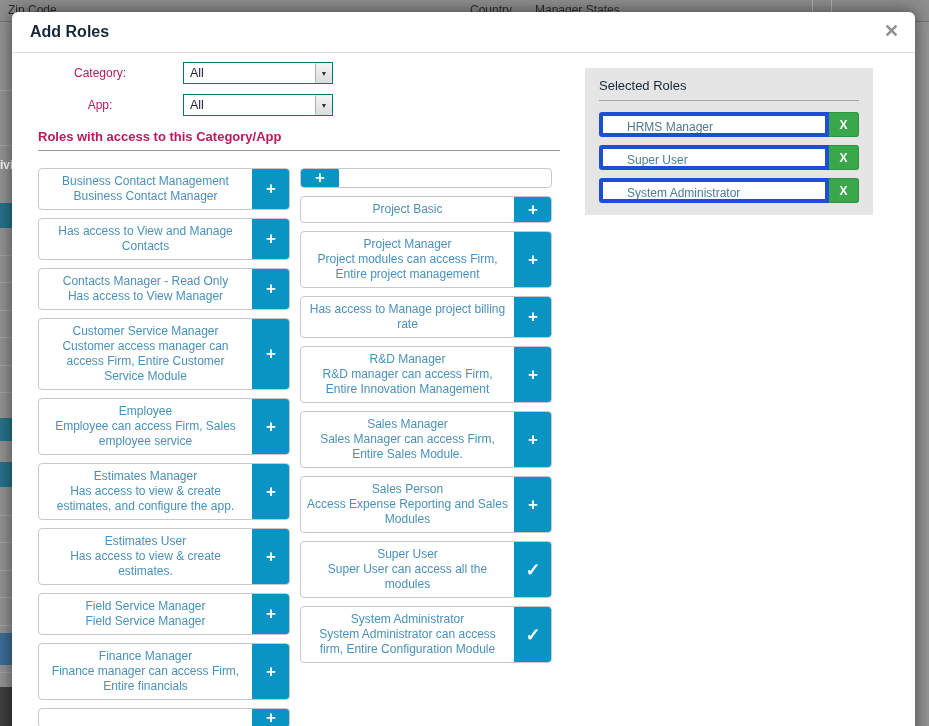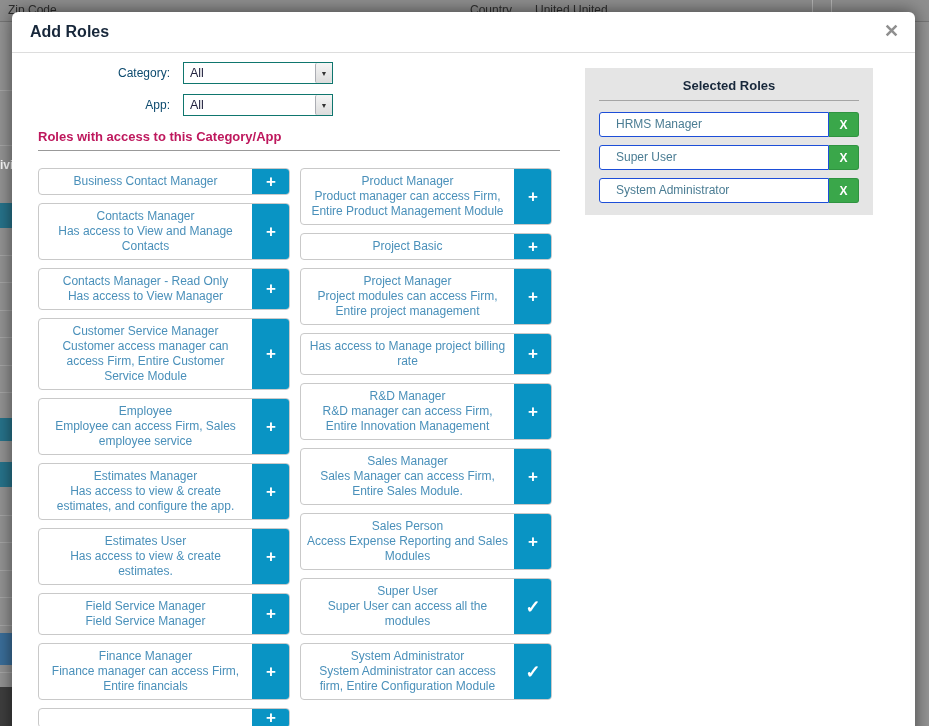--- a/index.html
+++ b/index.html
@@ -44,21 +44,21 @@
     background:none; border:none; cursor:pointer; line-height:1;
   }
   .modal-divider {
     position:absolute; left:0; right:0; top:40px;
     border-top:1px solid #ddd;
   }
 
   
   .form-area { position:absolute; left:18px; top:50px; }
   .form-row { display:flex; align-items:center; margin-bottom:10px; height:22px; }
-  .form-label { width:140px; text-align:right; margin-right:13px; font-size:12px; color:#0c4a6e; }
+  .form-label { width:140px; text-align:center; margin-right:13px; font-size:12px; color:#be185d; }
   .select {
     width:150px; height:22px; background:#fff;
     border:1px solid #0f766e; display:flex; align-items:stretch; cursor:pointer;
   }
   .select-val { flex:1; font-size:12.5px; color:#23233f; padding:3px 6px; overflow:hidden; }
   .select-arrow {
     width:17px; display:flex; align-items:center; justify-content:center;
     font-size:7px; color:#333;
     background:linear-gradient(#f5f5f5,#dcdcdc);
     border-left:1px solid #abadb3; border-radius:2px;
@@ -93,43 +93,43 @@
     display:flex; align-items:center; justify-content:center;
     border-radius:0 3px 3px 0;
   }
   .card-btn.selected { font-size:18px; }
 
   
   .selected-panel {
     position:absolute; left:573px; top:56px; width:288px;
     background:#e5e5e5; padding:10px 14px 12px 14px;
   }
-  .selected-title { font-size:13px; font-weight:bold; color:#17273a;text-align:center; }
+  .selected-title { font-size:13px; font-weight:normal; color:#17273a; }
   .selected-divider { border-top:1px solid #a5a5a5; margin:7px 0 11px 0; }
   .chips { display:flex; flex-direction:column; gap:8px; }
   .chip { display:flex; height:25px; }
   .chip-text {
-    flex:1; background:#fff; border:1px solid #1d4ed8;
+    flex:1; background:#fff; border:4px solid #1d4ed8;
     border-radius:3px 0 0 3px; font-size:12px; color:#4a7c93;
-    padding:4px 16px; overflow:hidden; white-space:nowrap;
+    padding:4px 24px; overflow:hidden; white-space:nowrap;
   }
   .chip-x {
     flex:0 0 30px; background:#3aa74a; border:1px solid #2f9340;
     border-left:none; border-radius:0 3px 3px 0;
     color:#fff; font-size:12px; font-weight:bold; cursor:pointer;
     display:flex; align-items:center; justify-content:center;
   }
 </style>
 </head>
 <body>
 
 <div class="bg-topstrip">
   <span style="left:8px">Zip Code</span>
   <span style="left:470px">Country</span>
-  <span style="left:535px">United United</span>
+  <span style="left:535px">Manager States</span>
   <i class="bg-vline" style="left:812px"></i>
   <i class="bg-vline" style="left:831px"></i>
 </div>
 
 <div>
   <div class="sliver sliver-line" style="top:90px"></div>
   <div class="sliver sliver-line" style="top:145px"></div>
   <div class="sliver-text">ivi</div>
   <div class="sliver sliver-teal" style="top:203px;height:25px"></div>
   <div class="sliver sliver-line" style="top:255px"></div>
@@ -172,27 +172,27 @@
     </div>
   </div>
 
   <div class="roles-heading">Roles with access to this Category/App</div>
   <div class="roles-divider"></div>
 
   <div class="cards">
     <div class="col" id="left-col">
         <div class="card">
     <div class="card-text">
+      <div>Business Contact Management</div>
       <div>Business Contact Manager</div>
     </div>
     <button class="card-btn">+</button>
   </div>
         <div class="card">
     <div class="card-text">
-      <div>Contacts Manager</div>
       <div>Has access to View and Manage Contacts</div>
     </div>
     <button class="card-btn">+</button>
   </div>
         <div class="card">
     <div class="card-text">
       <div>Contacts Manager - Read Only</div>
       <div>Has access to View Manager</div>
     </div>
     <button class="card-btn">+</button>
@@ -242,24 +242,20 @@
         <div class="card">
     <div class="card-text">
       
       
     </div>
     <button class="card-btn">+</button>
   </div>
       </div>
     <div class="col" id="right-col">
         <div class="card">
-    <div class="card-text">
-      <div>Product Manager</div>
-      <div>Product manager can access Firm, Entire Product Management Module</div>
-    </div>
     <button class="card-btn">+</button>
   </div>
         <div class="card">
     <div class="card-text">
       <div>Project Basic</div>
 
     </div>
     <button class="card-btn">+</button>
   </div>
         <div class="card">

